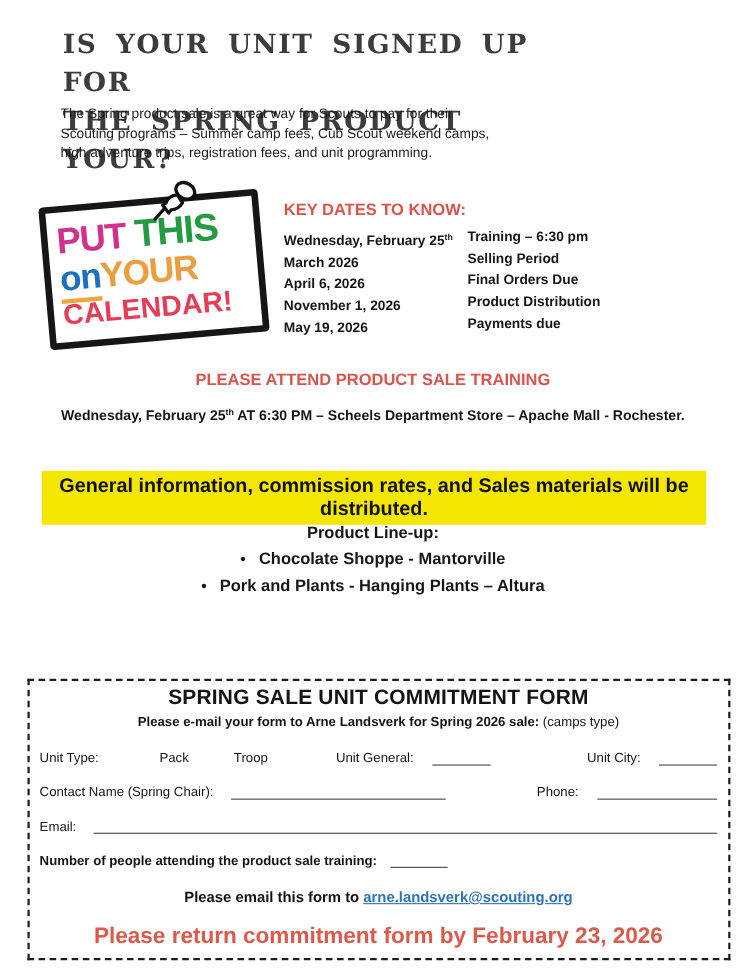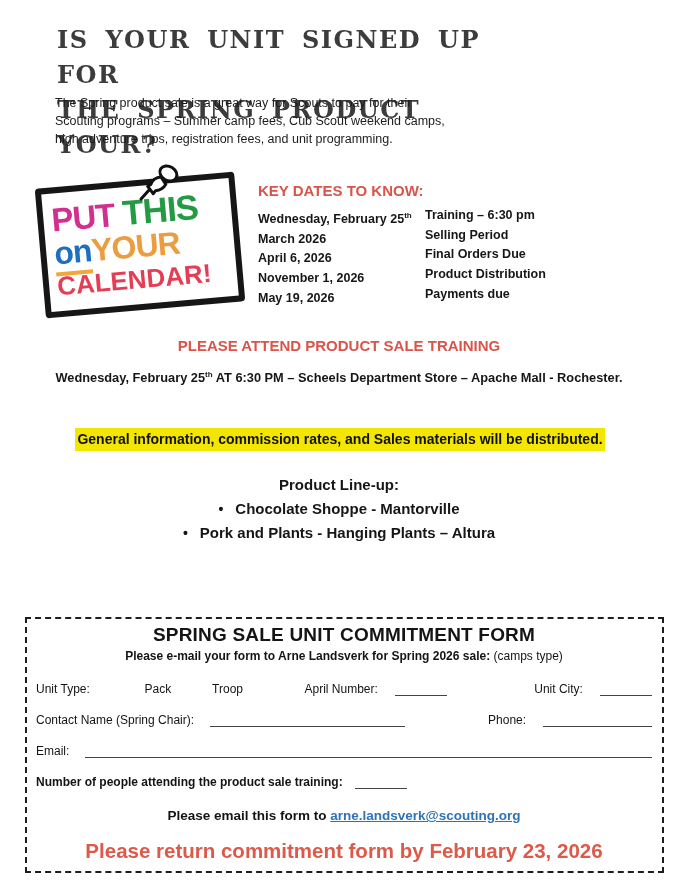--- a/index.html
+++ b/index.html
@@ -64,21 +64,21 @@
     position:absolute; top:370px; left:0; width:100%;
     text-align:center; font-size:12.8px; font-weight:bold; color:#161616;
   }
 
   
   .highlight-line {
     position:absolute; top:428px; left:38px; width:604px; text-align:center;
   }
   .highlight-line span {
     background:#f3e600; display:inline-block; padding:3px 2px 4px;
-    font-size:14px; font-weight:bold; color:#111111;
+    font-size:18px; font-weight:bold; color:#111111;
   }
 
   
   .lineup { position:absolute; top:476px; left:0; width:100%; text-align:center; }
   .lineup-heading { font-size:15px; font-weight:bold; color:#161616; }
   .lineup-item { font-size:15px; font-weight:bold; color:#161616; margin-top:7px; }
   .lineup-item::before { content:"\2022"; margin-right:12px; font-size:14px; }
 
   
   .form-box {
@@ -172,21 +172,21 @@
     <span class="b">Please e-mail your form to Arne Landsverk for Spring 2026 sale:</span><span> (camps type)</span>
   </div>
 
   <div class="f-row first">
     <span class="lbl">Unit Type:</span>
     <span class="sp-m"></span>
     <span class="lbl">Pack</span>
     <span class="sp-s"></span>
     <span class="lbl">Troop</span>
     <span style="width:67px"></span>
-    <span class="lbl">April Number:</span>
+    <span class="lbl">Unit General:</span>
     <span class="blank" style="width:93px; margin-left:5px;"></span>
     <span style="width:113px"></span>
     <span class="lbl">Unit City:</span>
     <span class="blank" style="width:93px; margin-left:5px;"></span>
   </div>
 
   <div class="f-row">
     <span class="lbl">Contact Name (Spring Chair):</span>
     <span class="blank" style="width:195px; margin-left:4px;"></span>
     <span style="width:59px"></span>

